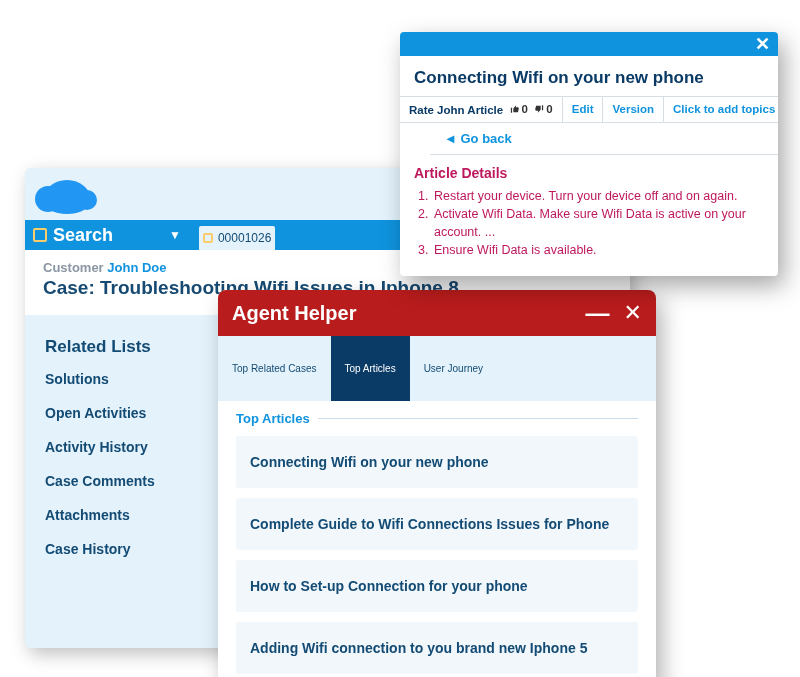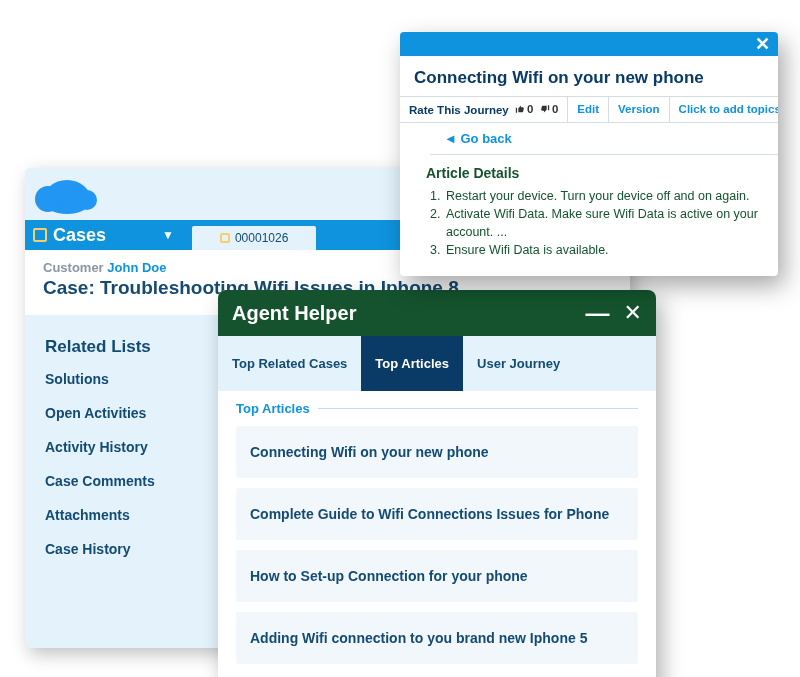--- a/index.html
+++ b/index.html
@@ -73,21 +73,21 @@
     padding:0 12px 0 8px;
     height:100%;
     gap:6px;
   }
   .nav-dd .sq{ width:14px;height:14px;border:2px solid #facc6b;border-radius:2px;}
   .nav-dd .chev{ margin-left:50px; font-size:12px;}
   .rec-id{
     background:#e3f2fb;
     color:#134b74;
     font-size:12px;
-    padding:5px 28px;
+    padding:5px 4px;
     display:flex;
     align-items:center;
     gap:5px;
     margin-left:6px;
     border-radius:2px 2px 0 0;
     height:24px;
     align-self:flex-end;
   }
   .rec-id .sq{width:10px;height:10px;border:2px solid #facc6b;border-radius:2px;}
 
@@ -110,39 +110,39 @@
     position:absolute;
     left:218px;
     top:290px;
     width:438px;
     background:#fff;
     border-radius:8px;
     box-shadow:6px 10px 22px rgba(0,0,0,0.3);
     overflow:hidden;
   }
   .ah-hdr{
-    background:#14532d;
+    background:#b91c1c;
     color:#fff;
     padding:10px 14px;
     display:flex;
     align-items:center;
   }
   .ah-hdr h2{ font-size:20px; font-weight:800; flex:1; }
   .ah-hdr .min{ font-size:24px; font-weight:800; margin-right:14px; cursor:pointer; line-height:0.4;}
   .ah-hdr .close{ font-size:22px; font-weight:400; cursor:pointer; }
   .ah-tabs{
     display:flex;
     background:#e3f2fb;
     padding:0;
   }
   .ah-tab{
     color:#134b74;
-    font-size:13px;
-    font-weight:700;
-    padding:20px 14px;
+    font-size:10px;
+    font-weight:400;
+    padding:27px 14px;
     cursor:pointer;
   }
   .ah-tab.active{ background:#0a3a66; color:#fff; }
   .ah-section-label{
     color:#0f93de;
     font-size:13px;
     font-weight:700;
     padding:10px 18px 4px 18px;
     display:flex;
     align-items:center;
@@ -186,21 +186,21 @@
     font-size:11.5px;
     border-right:1px solid #d6dde3;
     color:#0a3a66;
     font-weight:700;
     white-space:nowrap;
   }
   .art-meta > div:last-child{ border-right:none; }
   .art-meta .link{ color:#0f93de; cursor:pointer; }
   .thumbs{ display:inline-flex; align-items:center; gap:2px; font-weight:700; color:#333;}
   .goback{ color:#0f93de; font-weight:800; padding:8px 14px; border-bottom:1px solid #d6dde3; cursor:pointer;margin-left:30px;}
-  .details{ padding:10px 14px 16px 26px; color:#14532d; }
+  .details{ padding:10px 14px 16px 14px; color:#be185d; }
   .details h4{ font-size:14px; font-weight:800; margin-bottom:6px;}
   .details ol{ list-style:none; padding-left:4px; }
   .details li{ font-size:12.5px; line-height:1.45; display:flex;}
   .details li .num{ width:16px; flex:none;}
   .details li .txt{ flex:1; }
 </style>
 </head>
 <body>
 
 <div class="main-window">
@@ -211,21 +211,21 @@
           <circle cx="10" cy="10" r="6" fill="none" stroke="#f5a623" stroke-width="2.5"></circle>
           <line x1="15" y1="15" x2="21" y2="21" stroke="#f5a623" stroke-width="2.5" stroke-linecap="round"></line>
         </svg>
       <span>Search H</span>
     </div>
   </div>
 
   <div class="nav-bar">
     <div class="nav-dd">
       <span class="sq"></span>
-      <span>Cases</span>
+      <span>Search</span>
       <span class="chev">▼</span>
     </div>
     <div class="rec-id">
       <span class="sq"></span>
       <span>00001026</span>
     </div>
   </div>
 
   <div class="body-white">
     <div class="cust-row">
@@ -269,21 +269,21 @@
   </div>
 </div>
 
 <div class="art-pop">
   <div class="art-bar">
     <span class="x">✕</span>
   </div>
   <div class="art-title">Connecting Wifi on your new phone</div>
   <div class="art-meta">
     <div>
-      <span>Rate This Journey</span>
+      <span>Rate John Article</span>
       &nbsp;<span class="thumbs">
           <svg width="10" height="10" viewBox="0 0 24 24">
             <path fill="#333" d="M2 21h3V9H2v12zm19-11c0-1.1-.9-2-2-2h-5l1-5-7 7v10h11l2-8v-2z"></path>
           </svg>
           <span>0</span>
         </span>
       &nbsp;<span class="thumbs">
           <svg width="10" height="10" viewBox="0 0 24 24">
             <path fill="#333" d="M22 3h-3v12h3V3zM3 14c0 1.1.9 2 2 2h5l-1 5 7-7V4H5L3 12v2z"></path>
           </svg>

